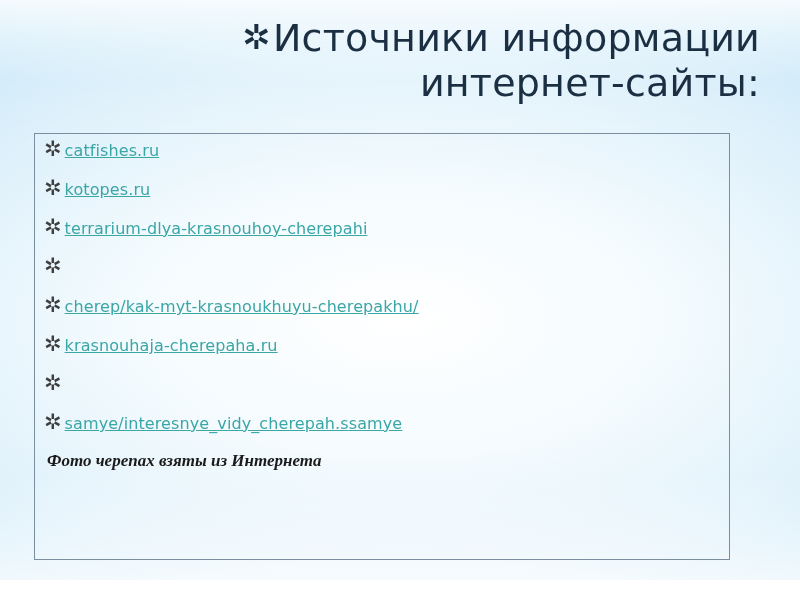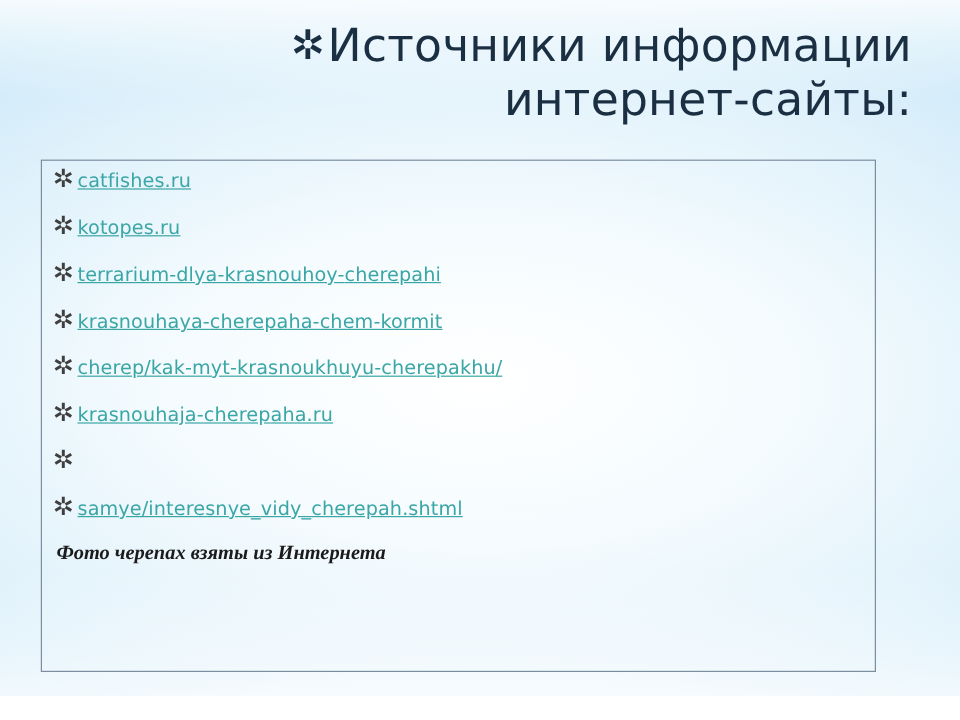--- a/index.html
+++ b/index.html
@@ -130,38 +130,37 @@
       <a class="link bold-mix" href="#"><span>kotopes.ru</span></a>
     </div>
 
     <div class="bullet-row">
       <span class="bullet-star">✲</span>
       <a class="link bold-mix" href="#"><span>terrarium-dlya-krasnouhoy-</span><b>cherepahi</b></a>
     </div>
 
     <div class="bullet-row">
       <span class="bullet-star">✲</span>
-      <a class="link bold-mix" href="#"><span>krasnouhaya-</span><b>cherepaha-chem-kormit</b></a>
     </div>
 
     <div class="bullet-row">
       <span class="bullet-star">✲</span>
       <a class="link bold-mix" href="#"><span>cherep/</span><b>kak-myt-krasnoukhuyu-cherepakhu/</b></a>
     </div>
 
     <div class="bullet-row">
       <span class="bullet-star">✲</span>
       <a class="link bold-mix" href="#"><span>krasnouhaja-</span><b>cherep</b><span>aha.ru</span></a>
     </div>
 
     <div class="bullet-row">
       <span class="bullet-star">✲</span>
     </div>
 
     <div class="bullet-row">
       <span class="bullet-star">✲</span>
-      <a class="link bold-mix" href="#"><span>samye/interesnye_</span><b>vidy_cherepah.s</b><span>html</span></a>
+      <a class="link bold-mix" href="#"><span>samye/interesnye_</span><b>vidy_cherepah.s</b><span>samye</span></a>
     </div>
 
     <div class="footnote">Фото черепах взяты из Интернета</div>
 
   </div>
 </div>
 
 </body></html>

